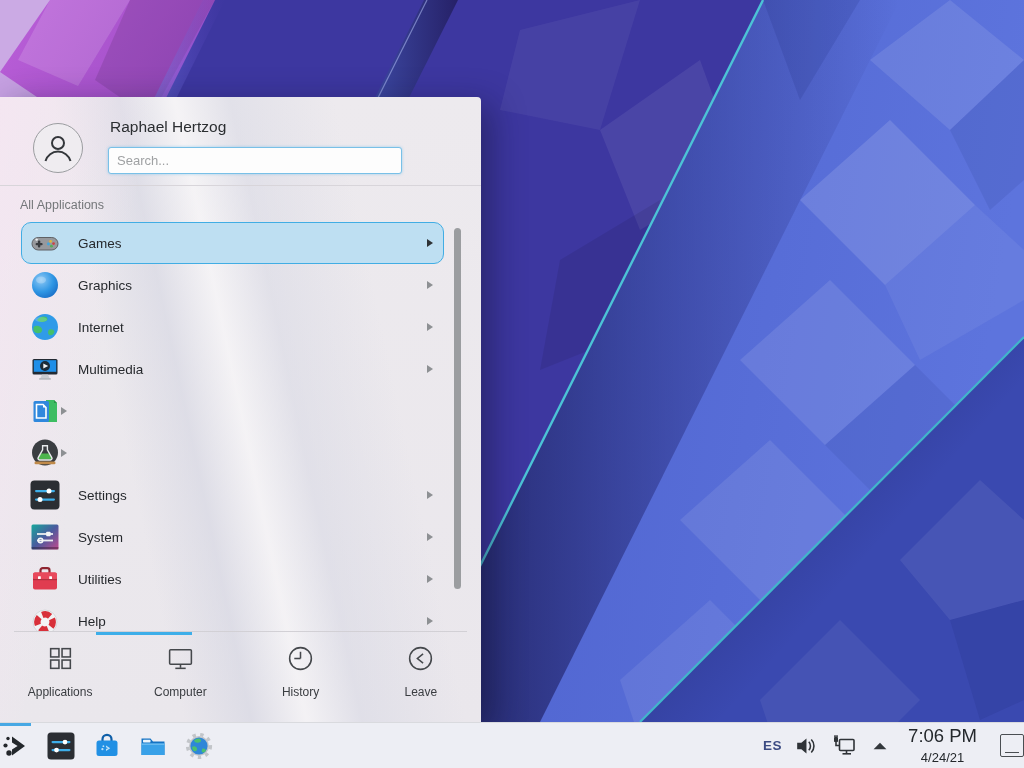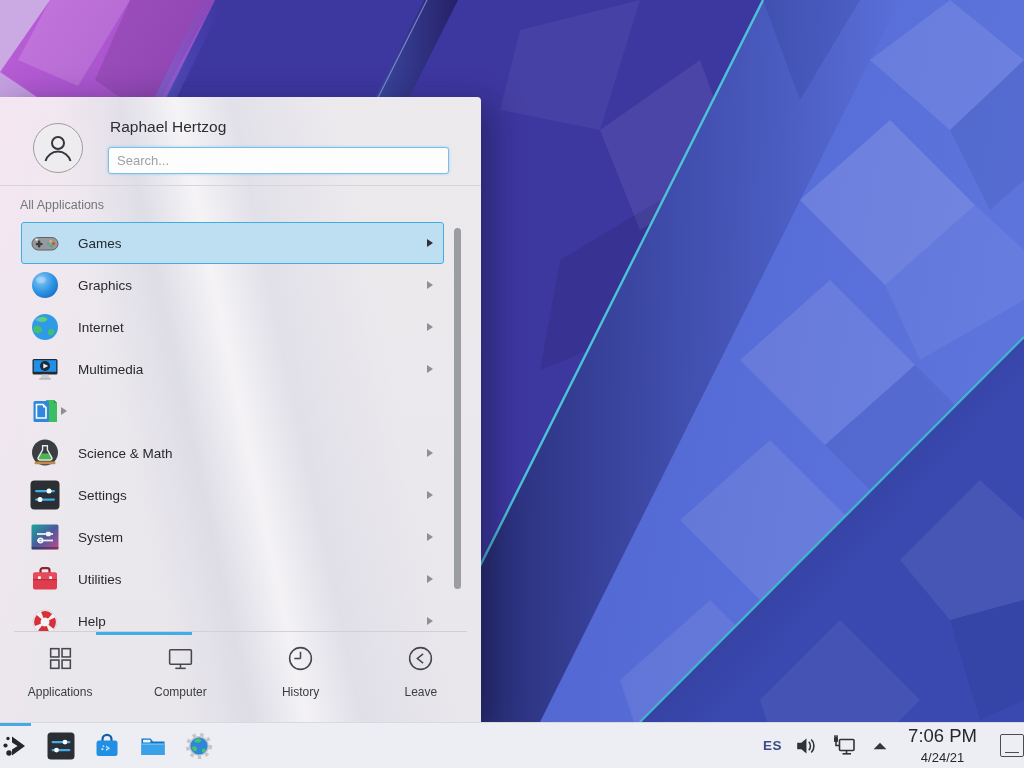--- a/index.html
+++ b/index.html
@@ -16,29 +16,29 @@
     background:
       linear-gradient(102deg, rgba(248,228,243,.65) 0%, rgba(248,228,243,0) 26%),
       linear-gradient(78deg, rgba(223,224,234,0) 30%, rgba(208,210,224,.5) 41%, rgba(255,255,255,.45) 50%, rgba(212,214,227,.45) 59%, rgba(236,236,242,0) 76%),
       linear-gradient(180deg,#edeaee 0%,#eae7ec 100%);
     box-shadow:10px 8px 34px rgba(15,15,45,.45);
   }
   .ko-header{position:absolute;top:0;left:0;right:0;height:89px;border-bottom:1px solid #d8d5da;}
   .avatar{position:absolute;left:33px;top:26px;width:50px;height:50px;border-radius:50%;
     border:1px solid #9b9da0;background:#efecf0;display:flex;align-items:center;justify-content:center;}
   .user-name{position:absolute;left:110px;top:21px;font-size:15.5px;color:#2b2e31;}
-  .search{position:absolute;left:108px;top:50px;width:341px;height:27px;
+  .search{position:absolute;left:108px;top:50px;width:294px;height:27px;
     background:#fdfdfd;border:1.5px solid #79c0e7;border-radius:3px;outline:none;
     padding:0 8px;font-size:13px;color:#232629;box-shadow:0 0 3px rgba(61,174,233,.45);}
   .search::placeholder{color:#9fa1a3;}
   .section-label{position:absolute;left:20px;top:101px;font-size:12.5px;color:#74777a;}
 
   .ko-list{position:absolute;left:0;top:125px;width:100%;height:409px;overflow:hidden;}
   .row{height:42px;margin:0 37px 0 21px;display:flex;align-items:center;
-    padding:0 10px 0 7px;border:1px solid transparent;border-radius:3px;cursor:default;}
+    padding:0 10px 0 7px;border:1px solid transparent;border-radius:10px;cursor:default;}
   .row.selected{background:#bedff2;border-color:#41ade4;}
   .cicon{width:32px;height:32px;flex:0 0 32px;}
   .row .label{margin-left:17px;font-size:13.5px;color:#26292d;flex:1;}
   .arrow{width:0;height:0;border-left:6px solid #8d9093;border-top:4.5px solid transparent;border-bottom:4.5px solid transparent;}
   .row.selected .arrow{border-left-color:#2e3235;}
   .ko-scrollbar{position:absolute;right:20px;top:6px;width:7px;height:361px;border-radius:4px;background:#9b9da0;}
 
   .ko-divider{position:absolute;left:14px;right:14px;top:534px;height:1px;background:#d2d0d5;}
   .tab-indicator{position:absolute;left:96px;top:535px;width:96px;height:3px;background:#3daee9;}
   .tabbar{position:absolute;left:0;top:538px;width:100%;height:87px;display:flex;}
@@ -221,21 +221,20 @@
         <span class="arrow"></span>
       </div>
 
       <div class="row">
         <svg class="cicon" viewBox="0 0 32 32">
           <circle cx="16" cy="15.5" r="13" fill="#3a3d41"></circle>
           <path d="M11.8 16.5 h8.4 l2.3 4.2 q.9 1.9 -1.2 1.9 h-10.6 q-2.1 0 -1.2 -1.9 z" fill="#4db54d"></path>
           <path d="M13.6 8.8 h4.8 v4 l4.4 7.8 a1.6 1.6 0 0 1 -1.4 2.4 h-10.8 a1.6 1.6 0 0 1 -1.4 -2.4 l4.4 -7.8 z" fill="none" stroke="#e8eaec" stroke-width="1.4"></path>
           <rect x="5.5" y="24.6" width="21" height="2.6" rx="1.3" fill="#c08a4a"></rect>
         </svg>
-        <span class="label">Science &amp; Math</span>
         <span class="arrow"></span>
       </div>
 
       <div class="row">
         <svg class="cicon" viewBox="0 0 32 32">
           <rect x="1.5" y="1.5" width="29" height="29" rx="4" fill="#2b2e33"></rect>
           <rect x="6" y="11" width="20" height="2.2" rx="1.1" fill="#3daee9"></rect>
           <circle cx="20" cy="12.1" r="2.5" fill="#ffffff"></circle>
           <rect x="6" y="19.5" width="20" height="2.2" rx="1.1" fill="#3daee9"></rect>
           <circle cx="11" cy="20.6" r="2.5" fill="#ffffff"></circle>

